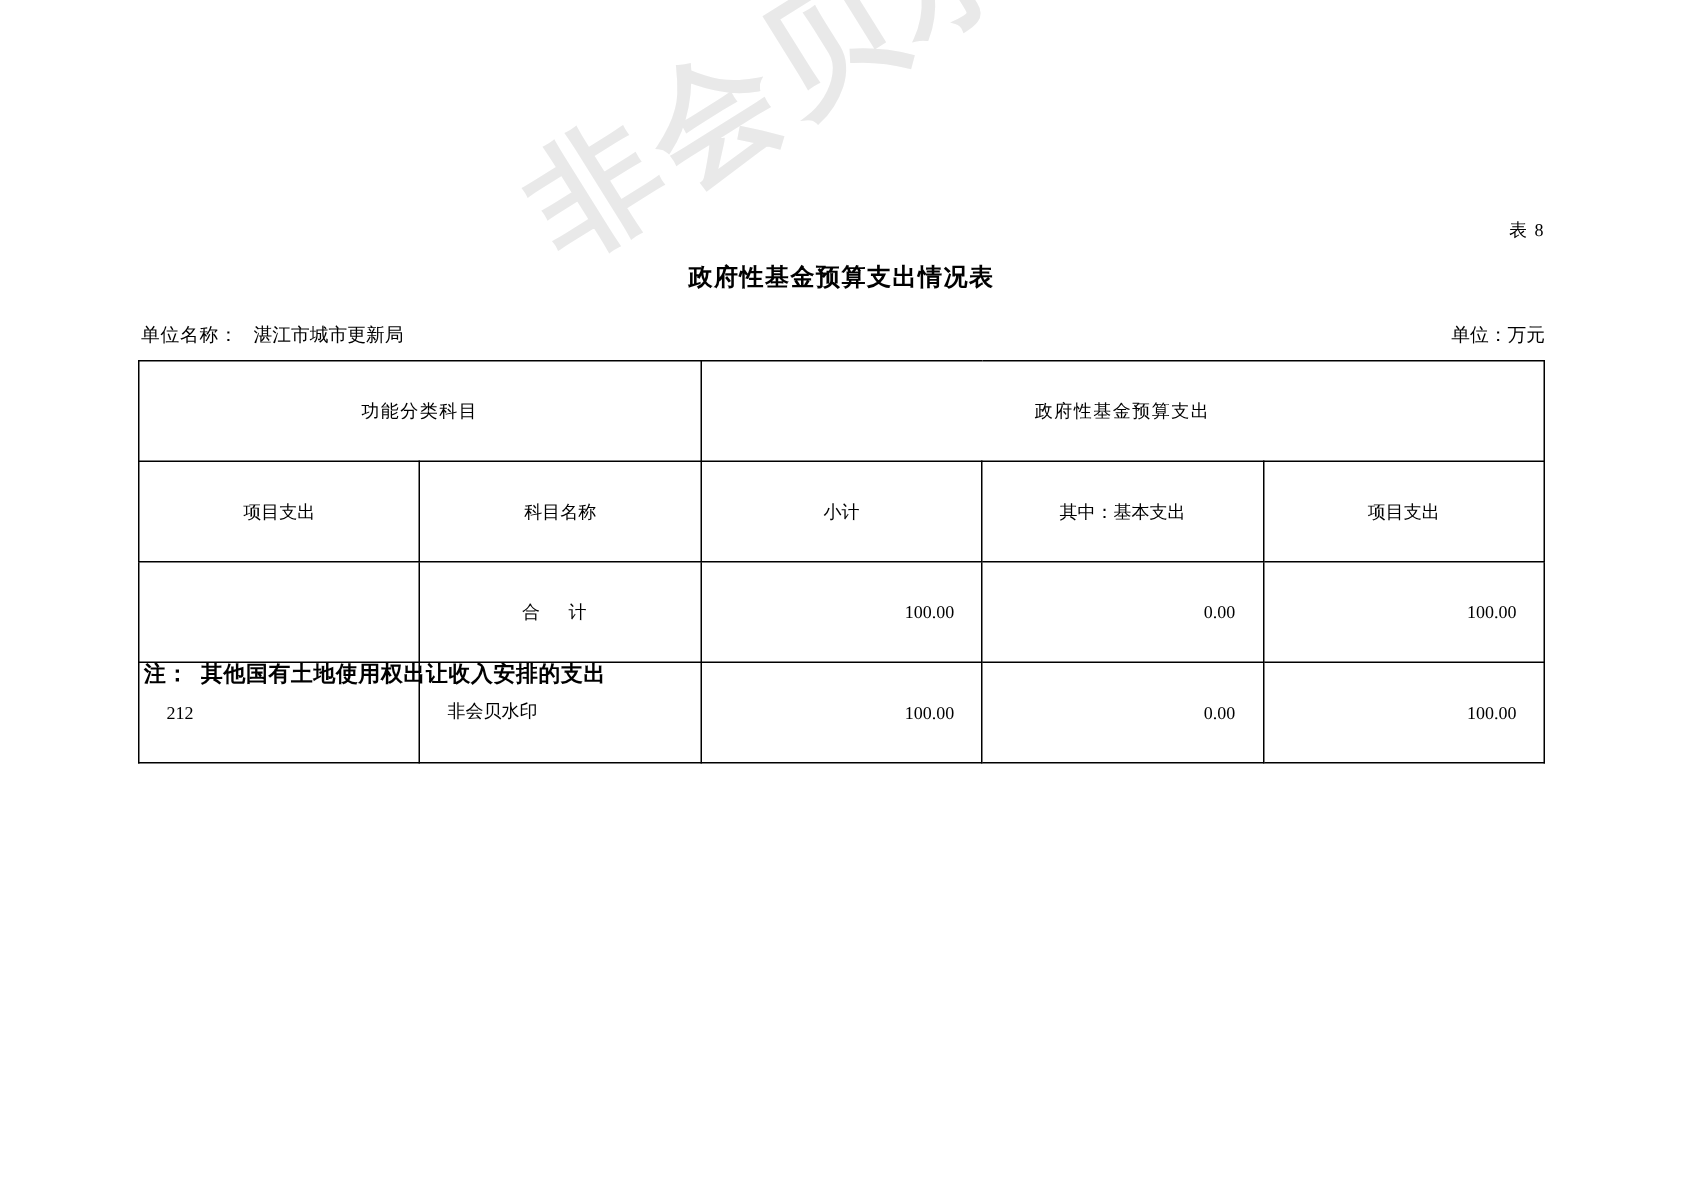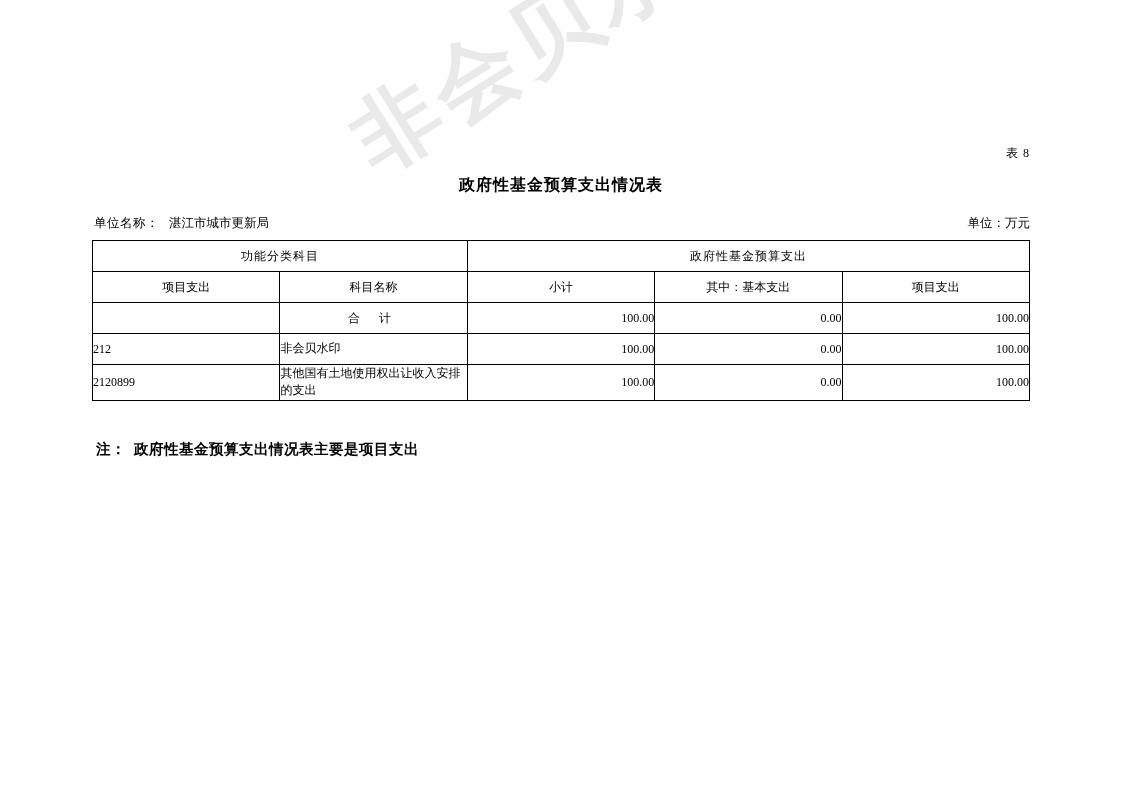--- a/index.html
+++ b/index.html
@@ -92,21 +92,21 @@
     left: 92px;
     top: 240px;
     width: 938px;
     border-collapse: collapse;
     table-layout: fixed;
     font-size: 12px;
   }
   table.main th,
   table.main td {
     border: 1px solid #000000;
-    padding: 0;
+    padding: 18px;
     height: 30px;
     font-weight: normal;
     background: transparent;
   }
   table.main th {
     text-align: center;
   }
   .h-group { letter-spacing: 1px; }
 
   td.code, th.code { width: 182px; }
@@ -183,28 +183,21 @@
           <td class="num cell-right">0.00</td>
           <td class="num cell-right">100.00</td>
         </tr>
         <tr>
           <td class="code cell-left">212</td>
           <td class="name name-cell-wrap">非会贝水印</td>
           <td class="num cell-right">100.00</td>
           <td class="num cell-right">0.00</td>
           <td class="num cell-right">100.00</td>
         </tr>
-        <tr class="row-tall">
-          <td class="code cell-left indent2">2120899</td>
-          <td class="name name-cell-wrap">其他国有土地使用权出让收入安排的支出</td>
-          <td class="num cell-right">100.00</td>
-          <td class="num cell-right">0.00</td>
-          <td class="num cell-right">100.00</td>
-        </tr>
       </tbody>
     </table>
 
     <div class="note">
-      <span class="note-lbl">注：</span><span>政府性基金预算支出情况表主要是项目支出</span>
+      <span class="note-lbl">注：</span><span>其他国有土地使用权出让收入安排的支出</span>
     </div>
 
   </div>
 </div>
 
 </body></html>

